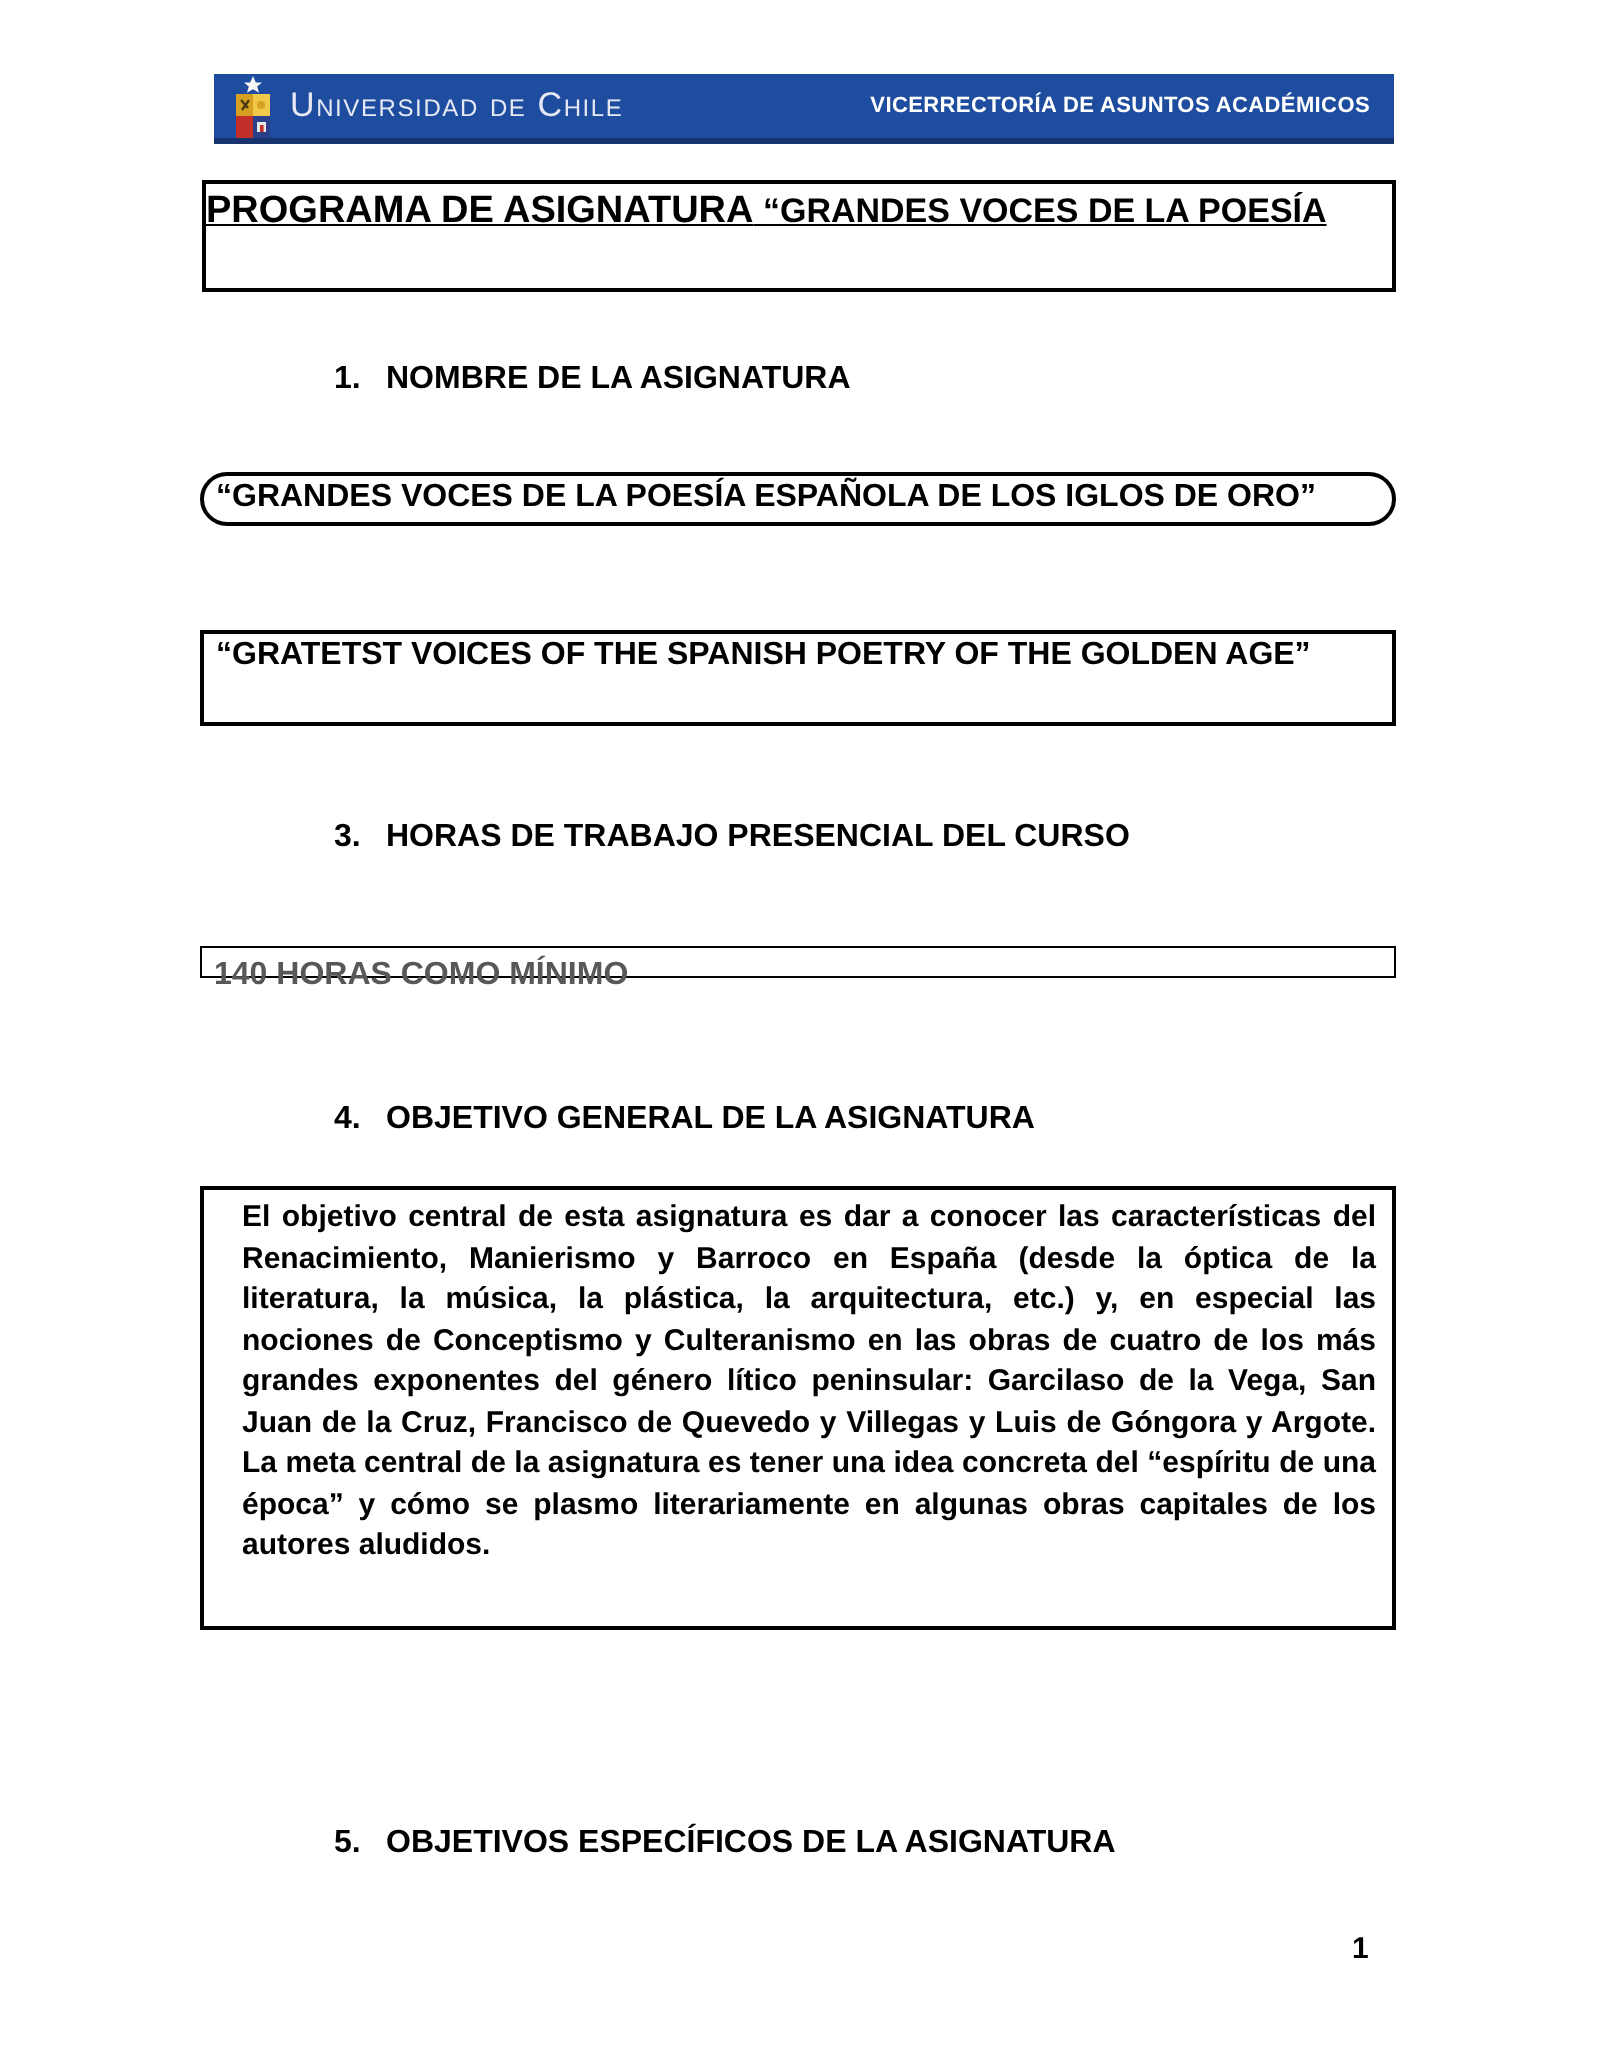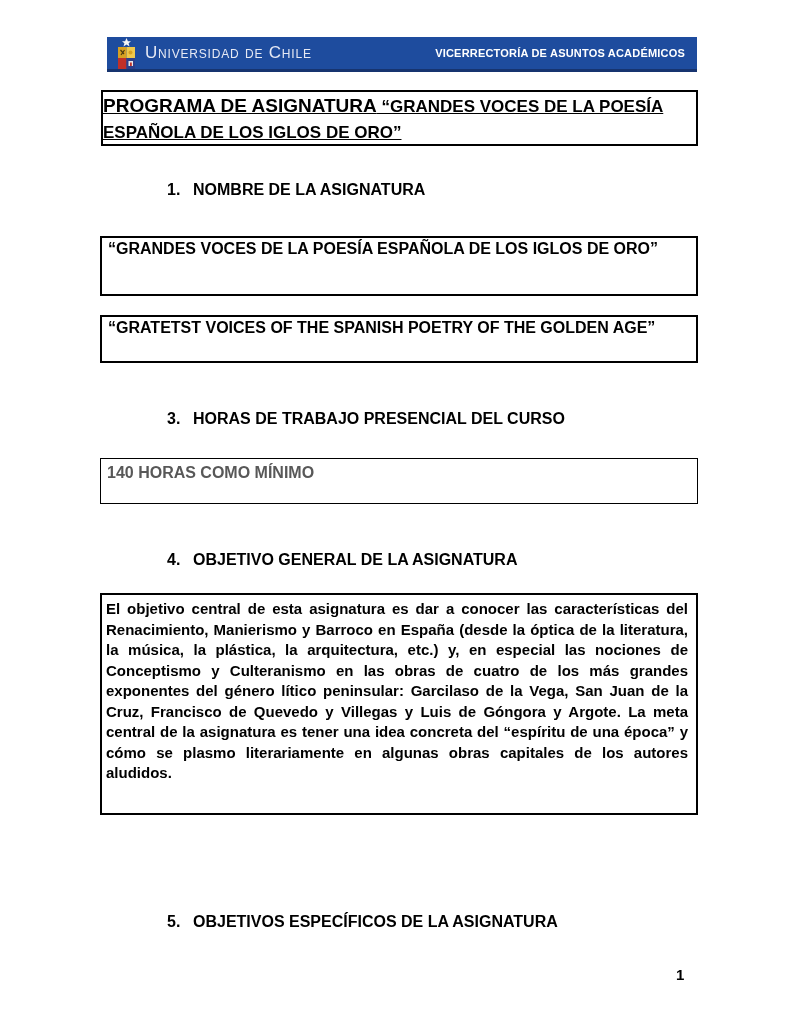--- a/index.html
+++ b/index.html
@@ -71,21 +71,21 @@
   }
   .box-3 {
     border-width:1px;
     color:#585858;
     line-height:26px;
   }
   .box-4 {
     font-size:15px;
     line-height:20.5px;
     text-align:justify;
-    padding:4px 8px 0 4px;
+    padding:4px 8px 0 19px;
   }
 
   .page-number {
     position:absolute; left:676px; top:966px;
     font-weight:bold; font-size:15px;
   }
 </style>
 </head>
 <body>
 
@@ -102,34 +102,33 @@
       <circle cx="14.5" cy="14.5" r="2" fill="#d7a021"></circle>
       <rect x="12.5" y="23" width="4.5" height="5" fill="#e8e8e8"></rect>
       <rect x="14" y="24.5" width="1.8" height="3.5" fill="#c03028"></rect>
     </svg>
     <span class="university-name">Universidad de Chile</span>
     <span class="office-name">VICERRECTORÍA DE ASUNTOS ACADÉMICOS</span>
   </div>
 
   <div class="title-box">
     <span class="t-big">PROGRAMA DE ASIGNATURA</span><span class="t-small"> “GRANDES VOCES DE LA POESÍA</span><br>
-    <span class="t-small">ESPAÑOLA DE LOS IGLOS DE ORO”</span>
   </div>
 
   <div class="sec-heading" style="top:181px">
     <span class="num">1.</span><span>NOMBRE DE LA ASIGNATURA</span>
   </div>
-  <div class="content-box" style="top:236px; height:60px;">“GRANDES VOCES DE LA POESÍA ESPAÑOLA DE LOS IGLOS DE ORO”</div>
+  <div class="content-box" style="top:236px; height:27px;border-radius:17px;">“GRANDES VOCES DE LA POESÍA ESPAÑOLA DE LOS IGLOS DE ORO”</div>
 
   <div class="content-box" style="top:315px; height:48px;">“GRATETST VOICES OF THE SPANISH POETRY OF THE GOLDEN AGE”</div>
 
   <div class="sec-heading" style="top:410px">
     <span class="num">3.</span><span>HORAS DE TRABAJO PRESENCIAL DEL CURSO</span>
   </div>
-  <div class="content-box box-3" style="top:458px; height:46px;">140 HORAS COMO MÍNIMO</div>
+  <div class="content-box box-3" style="top:473px; height:16px;">140 HORAS COMO MÍNIMO</div>
 
   <div class="sec-heading" style="top:551px">
     <span class="num">4.</span><span>OBJETIVO GENERAL DE LA ASIGNATURA</span>
   </div>
   <div class="content-box box-4" style="top:593px; height:222px;">El objetivo central de esta asignatura es dar a conocer las características del Renacimiento, Manierismo y Barroco en España (desde la óptica de la literatura, la música, la plástica, la arquitectura, etc.) y, en especial las nociones de Conceptismo y Culteranismo en las obras de cuatro de los más grandes exponentes del género lítico peninsular: Garcilaso de la Vega, San Juan de la Cruz, Francisco de Quevedo y Villegas y Luis de Góngora y Argote. La meta central de la asignatura es tener una idea concreta del “espíritu de una época” y cómo se plasmo literariamente en algunas obras capitales de los autores aludidos.</div>
 
   <div class="sec-heading" style="top:913px">
     <span class="num">5.</span><span>OBJETIVOS ESPECÍFICOS DE LA ASIGNATURA</span>
   </div>
 

